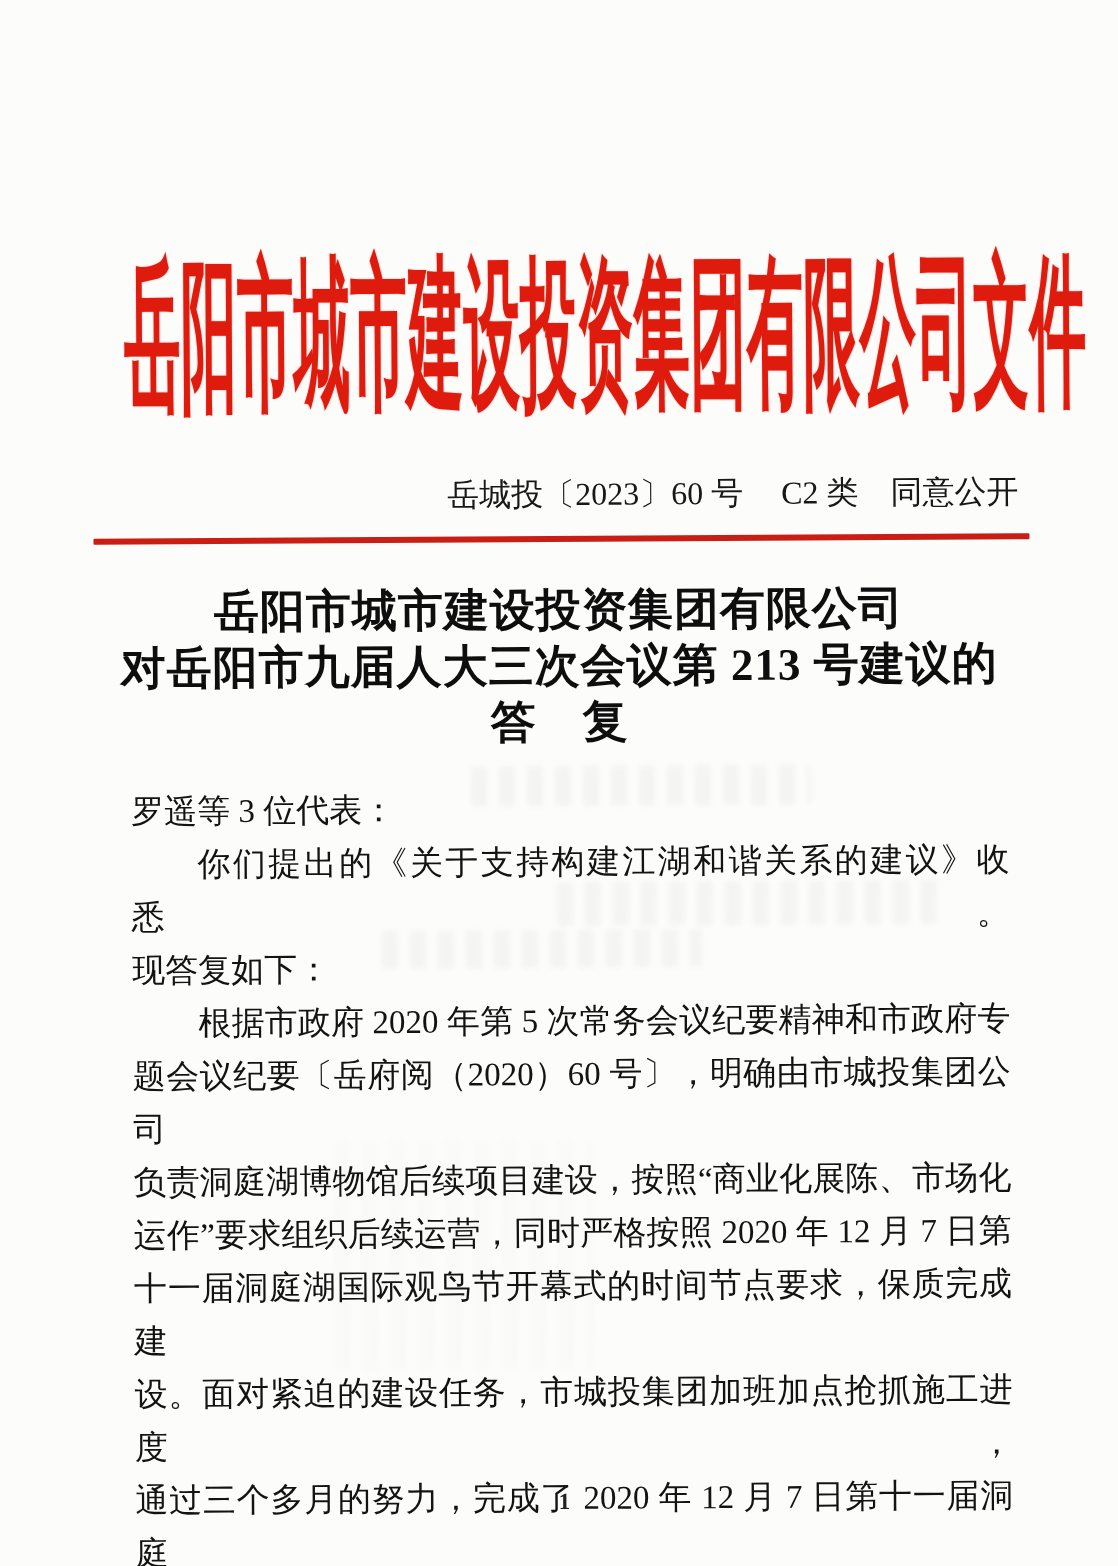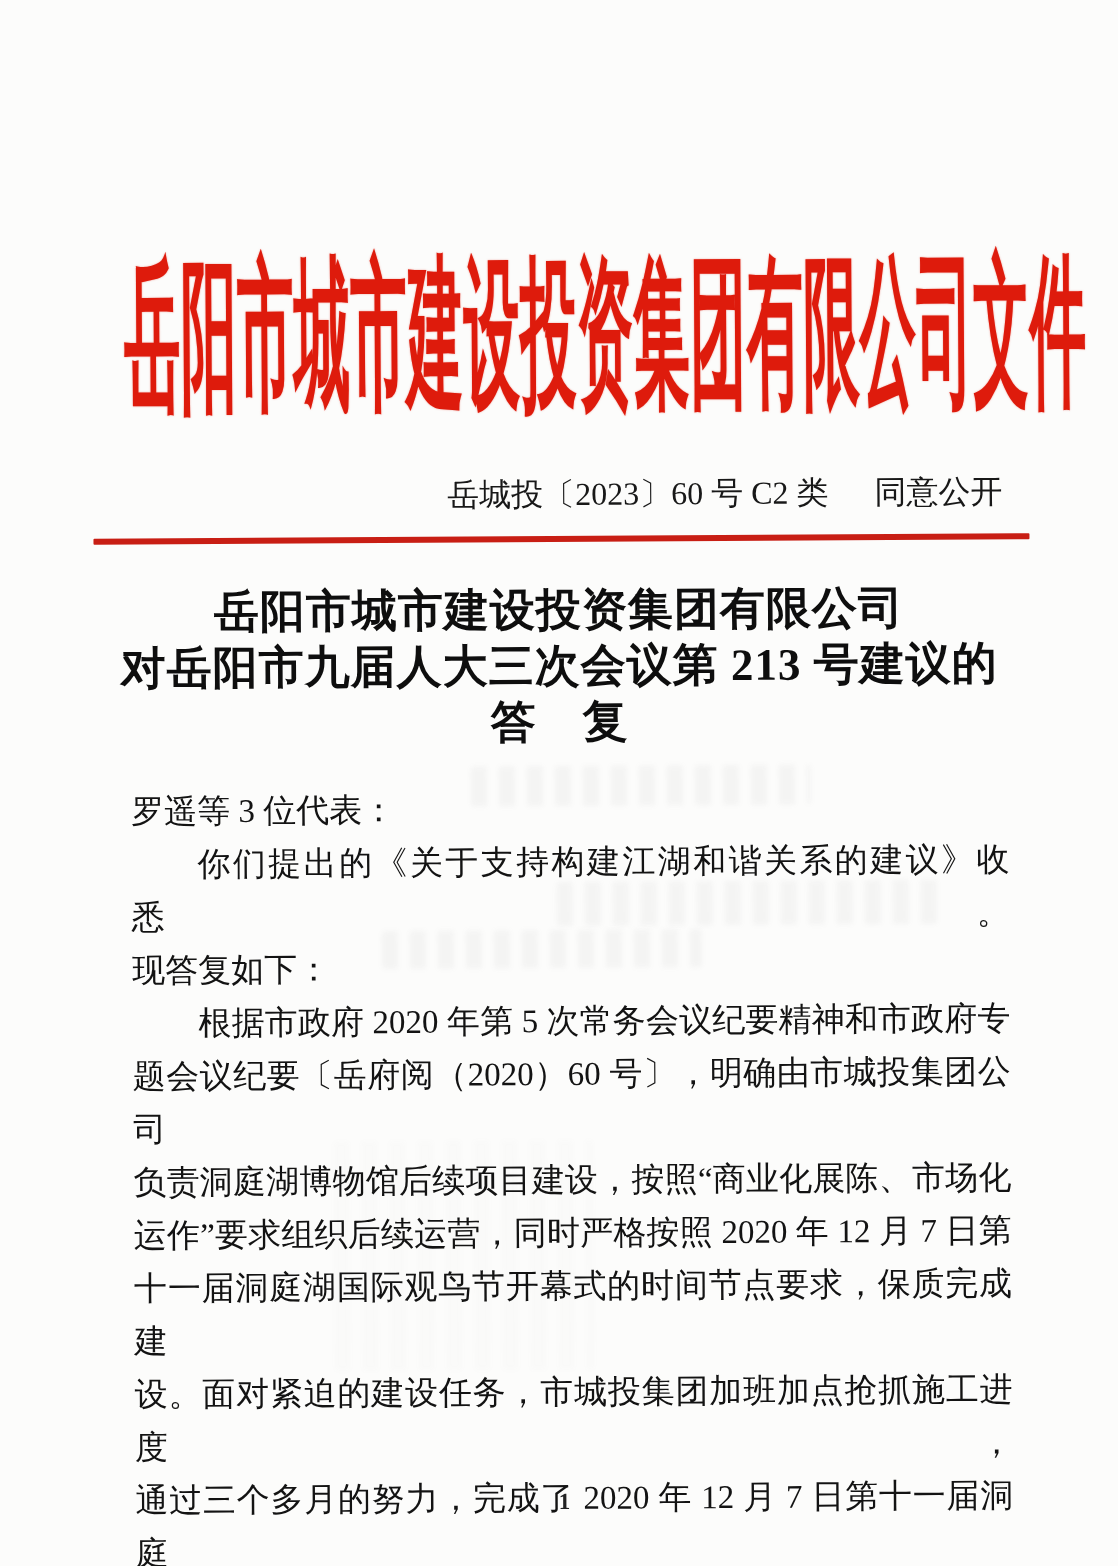--- a/index.html
+++ b/index.html
@@ -33,22 +33,22 @@
     text-shadow:0 0 1px rgba(222,27,12,0.5);
   }
   
   .meta {
     position:absolute; top:474px; left:448px;
     white-space:nowrap;
     font-size:32px; line-height:40px;
     color:#181818;
   }
   .meta .seg { display:inline-block; }
-  .meta .seg + .seg { }
-  .meta .seg.tight { margin-left:38px; }
+  .meta .seg + .seg { margin-left:30px; }
+  .meta .seg.tight { margin-left:24px; }
   
   .rule {
     position:absolute; top:536px; left:94px;
     width:936px; height:6px;
     background:#c81e14;
     border-radius:1px;
   }
   
   .title {
     position:absolute; top:582px; left:60px; width:998px;

